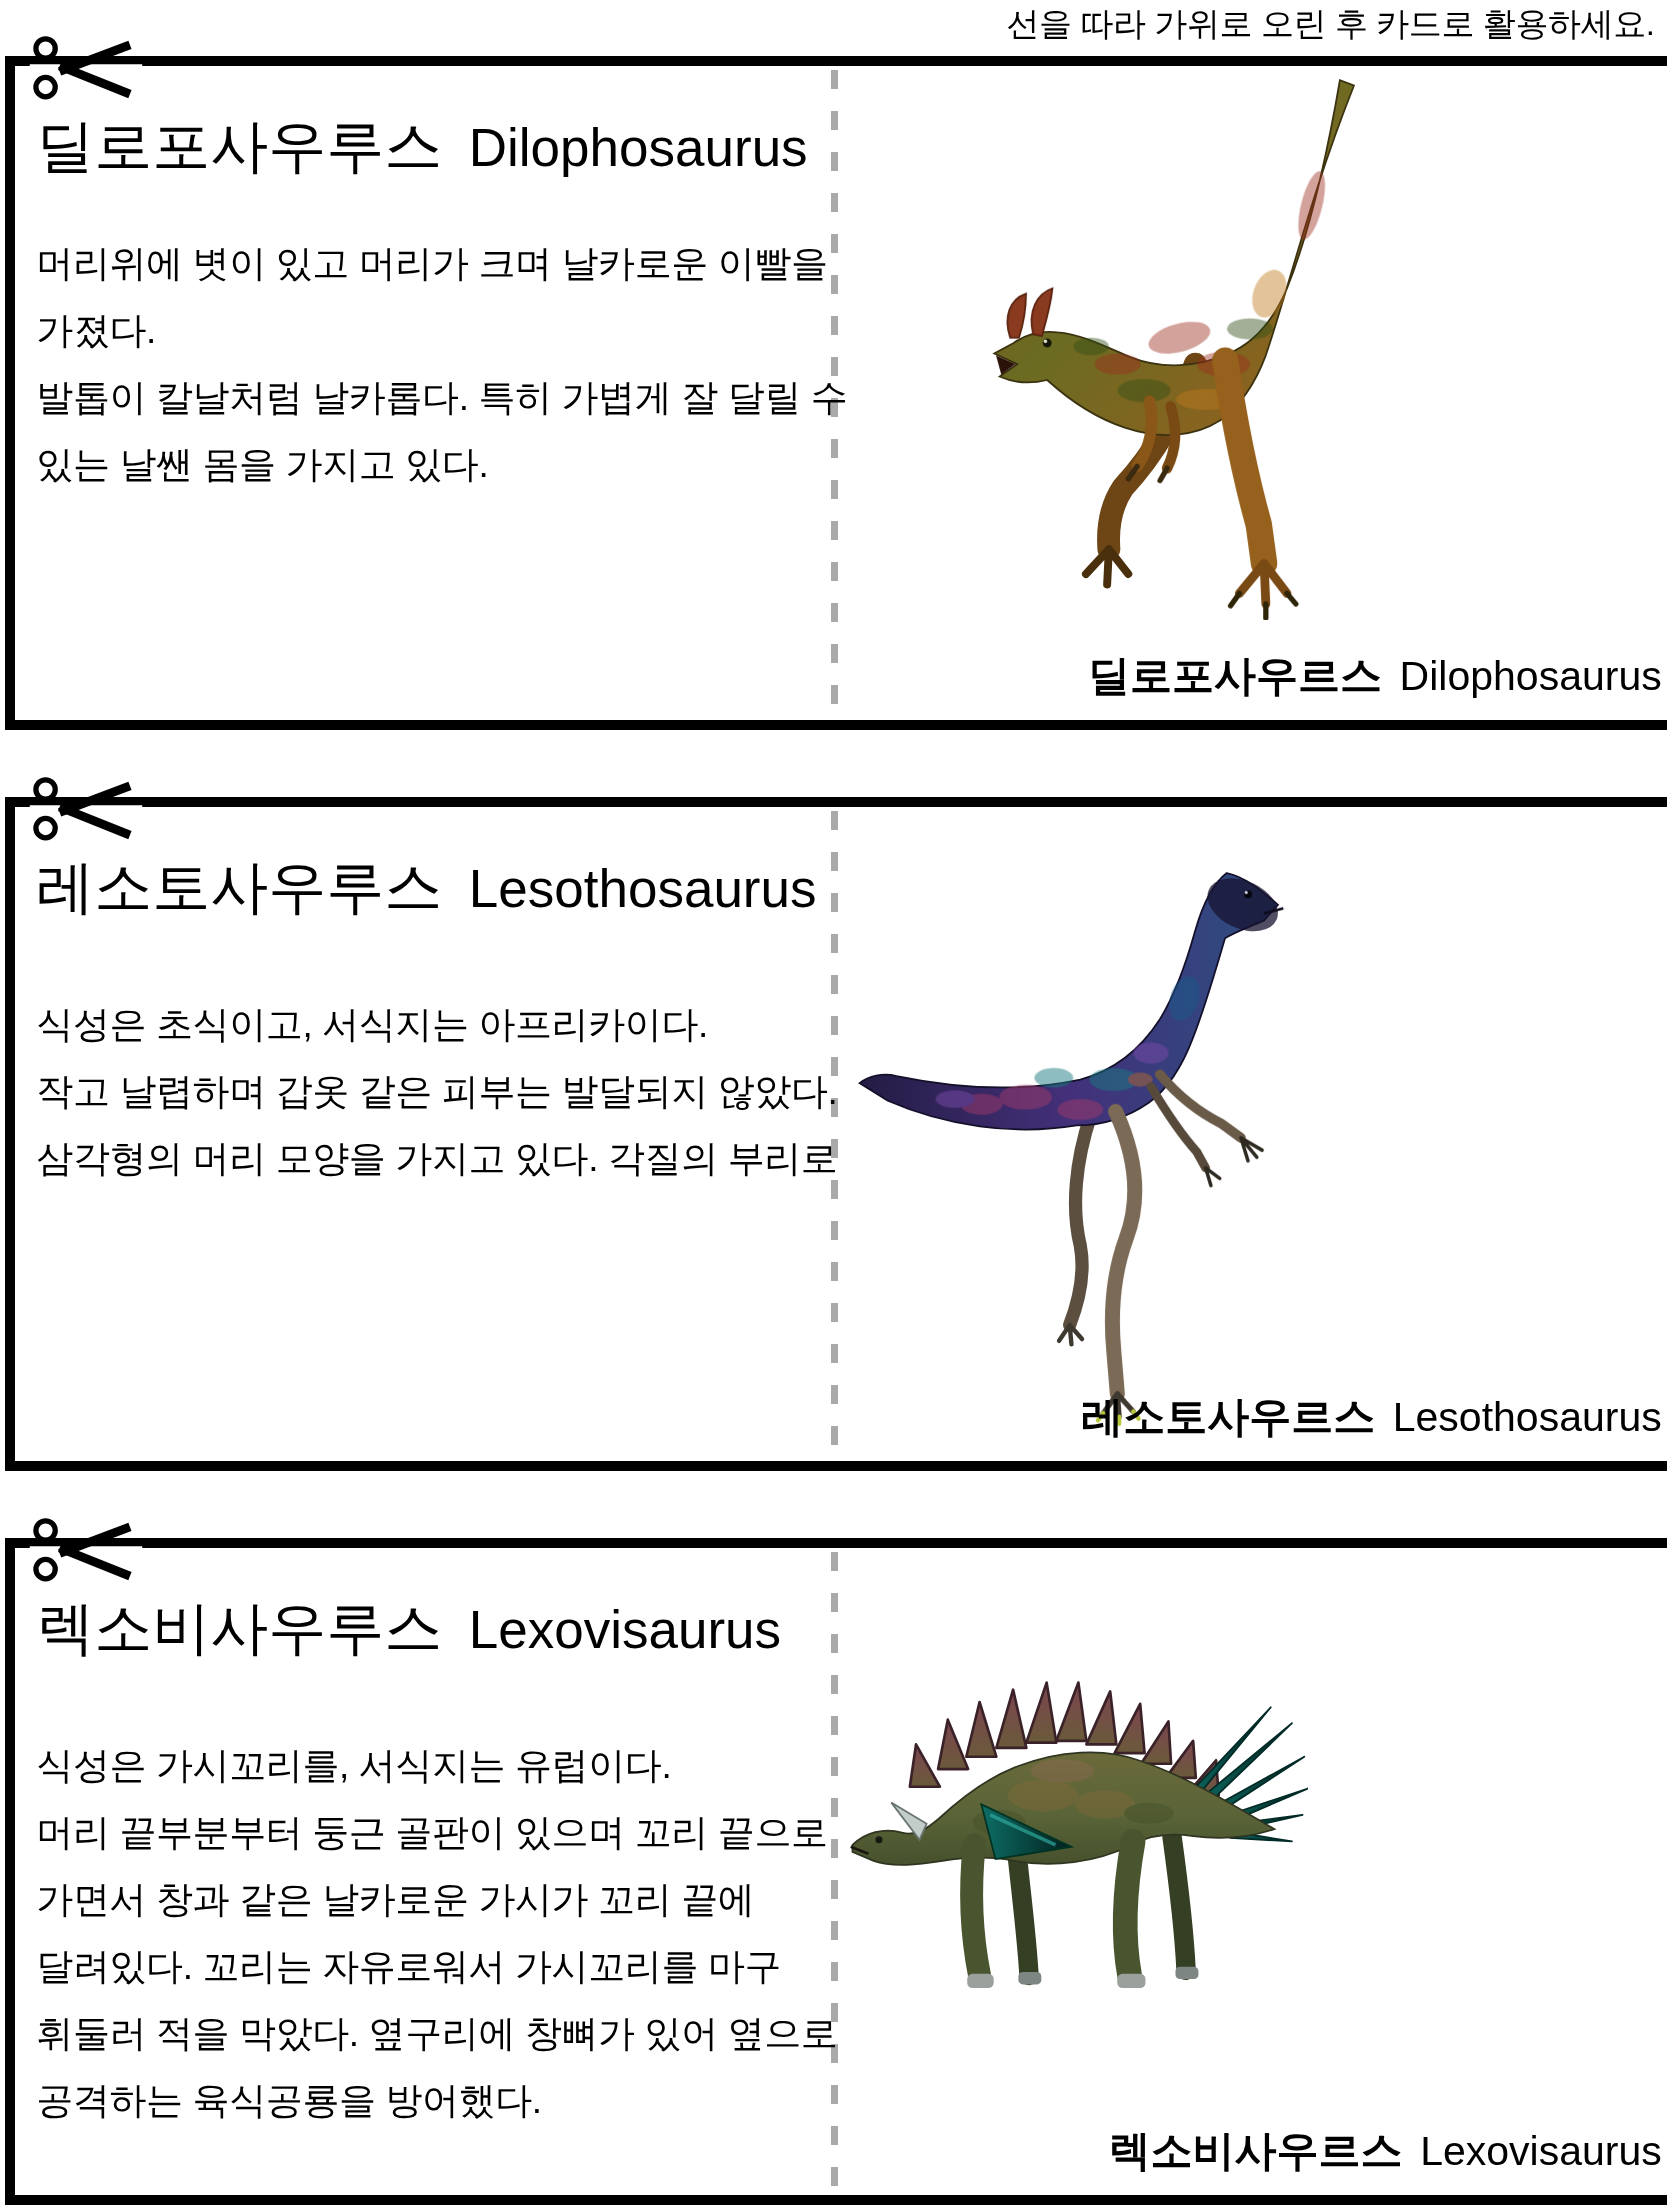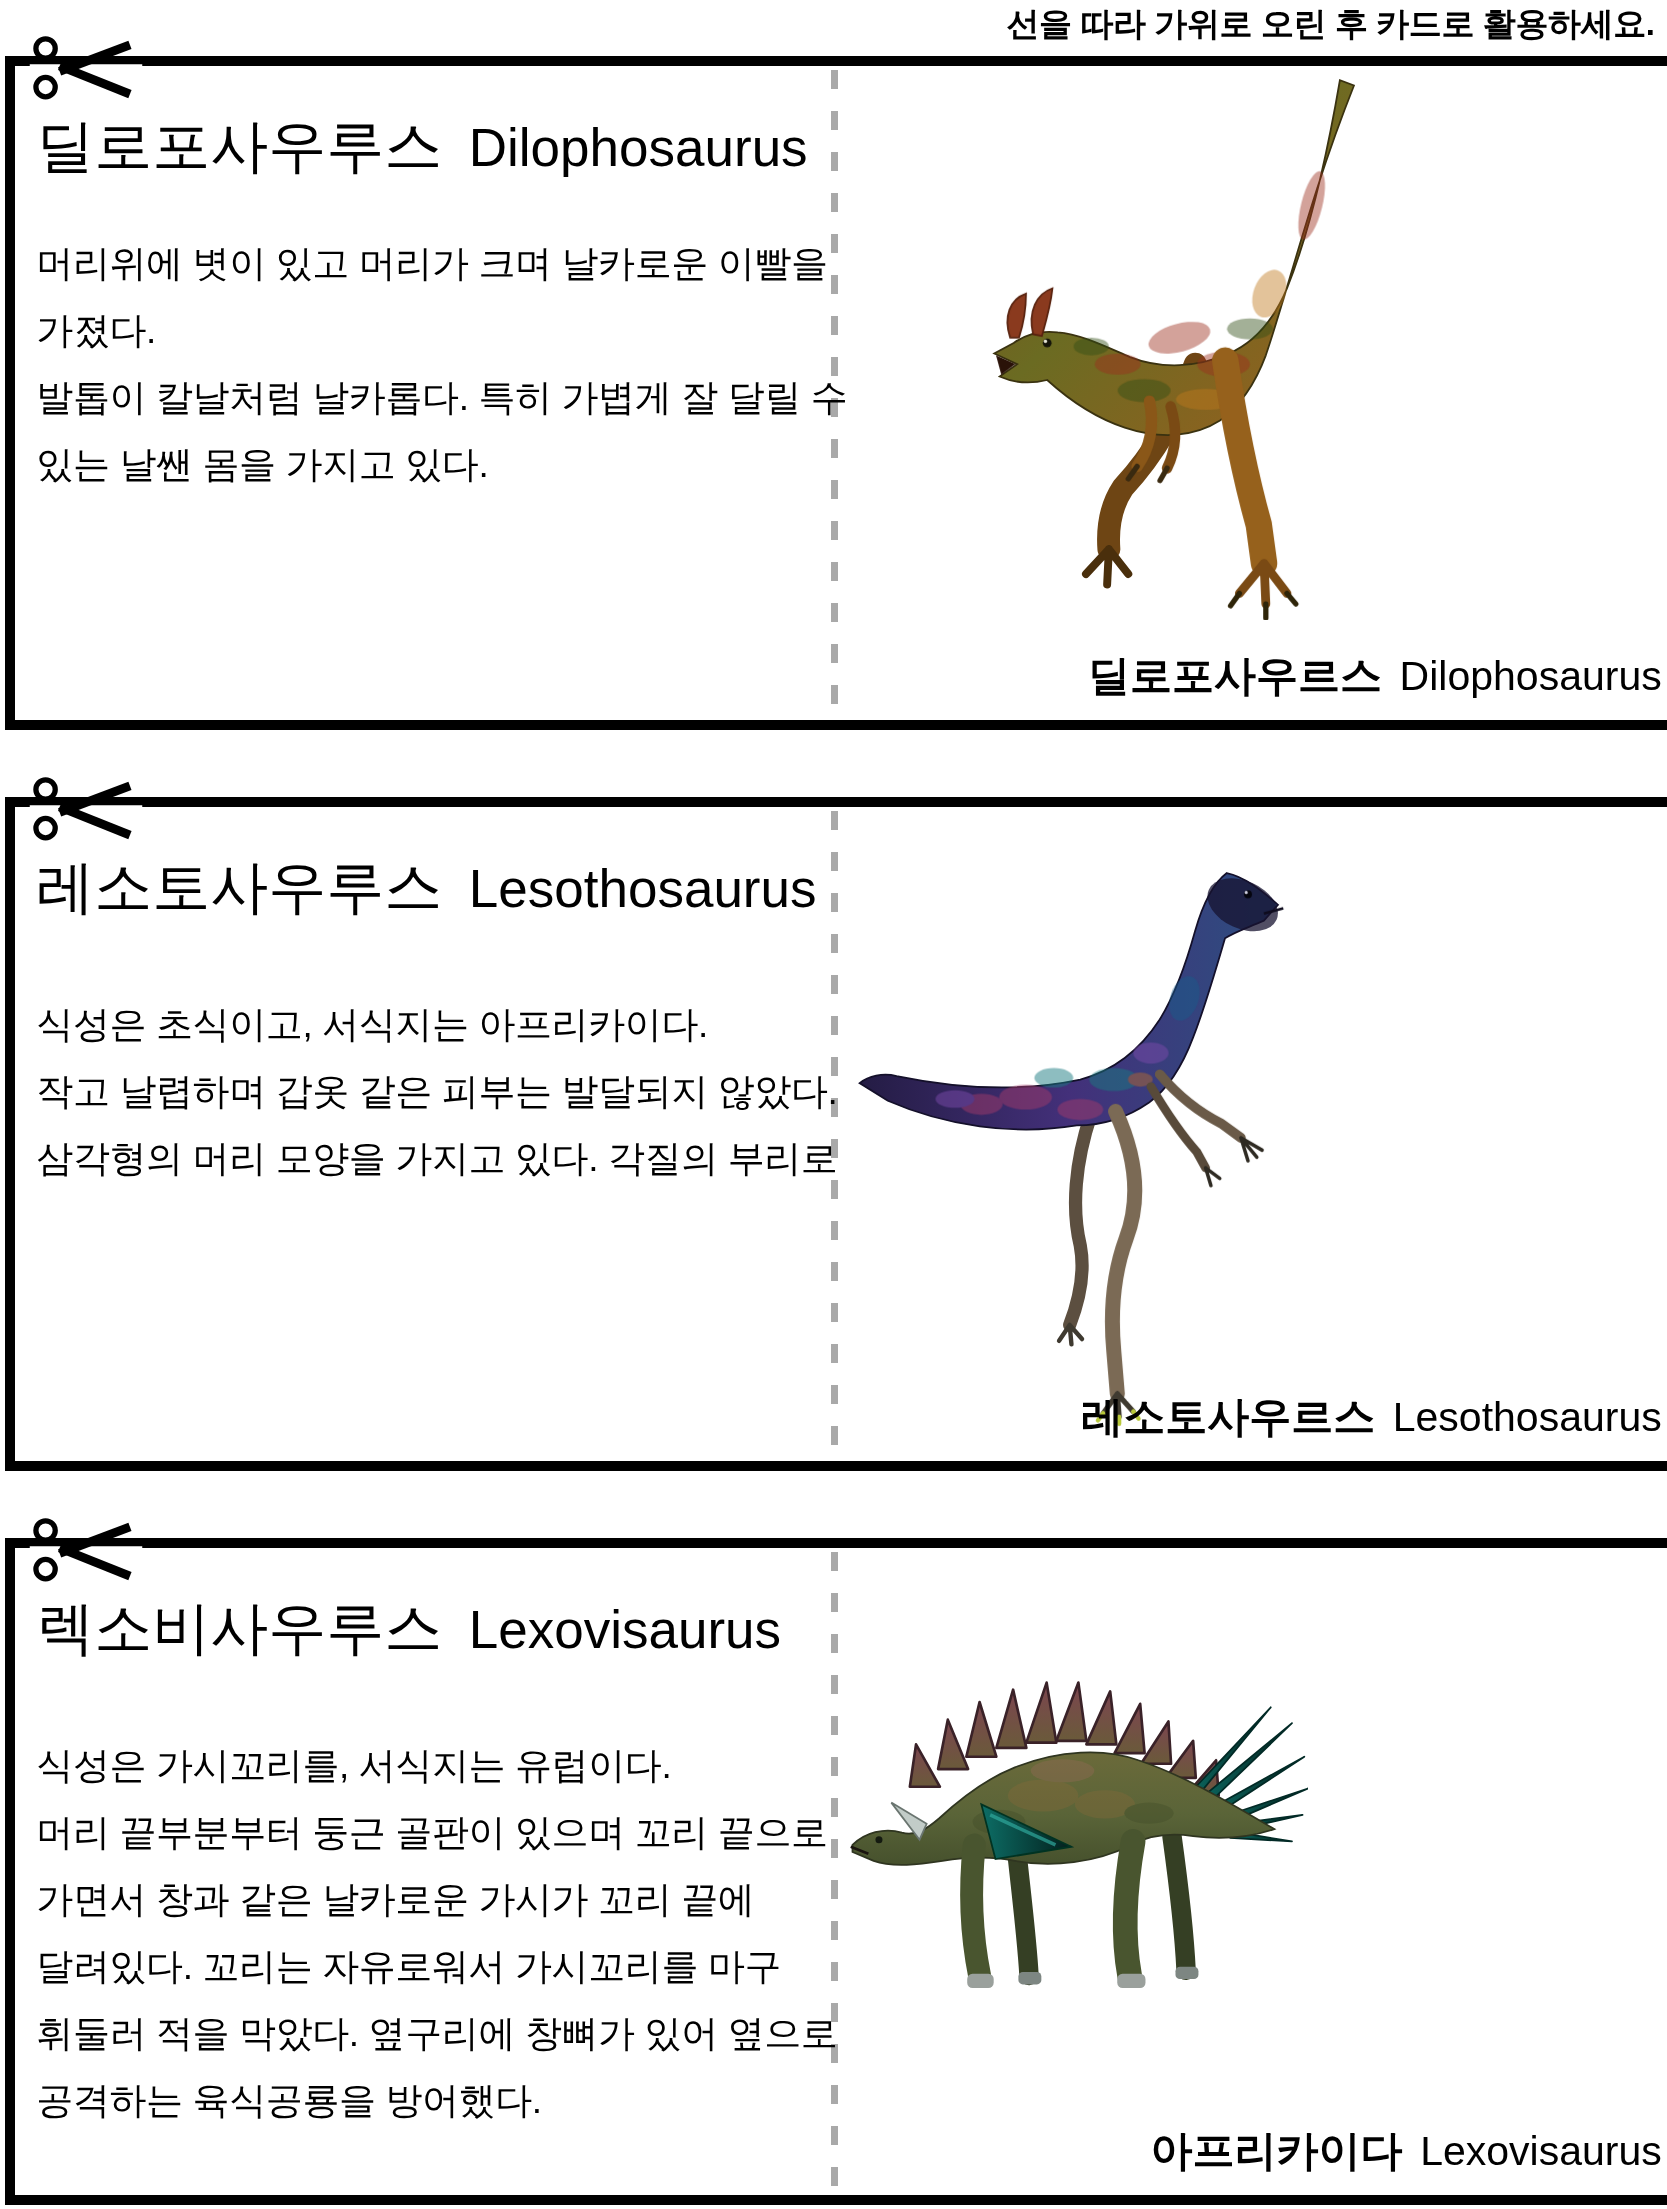--- a/index.html
+++ b/index.html
@@ -1,21 +1,21 @@
 <!DOCTYPE html>
 <html style="font-size:14px"><head>
 <meta charset="utf-8">
 <style>
   html,body{margin:0;padding:0;background:#fff;}
   .page{
     position:relative;width:1667px;height:2209px;background:#fff;overflow:hidden;
     font-family:"Liberation Sans",sans-serif;color:#000;
   }
   .instruction{
-    position:absolute;top:1.8px;right:12.4px;font-size:33px;font-weight:700;
+    position:absolute;top:1.8px;right:12.4px;font-size:33px;font-weight:400;
     letter-spacing:-0.4px;white-space:nowrap;
   }
   .card{position:absolute;left:5.3px;width:1657px;background:#fff;border:10.6px solid #000;box-sizing:content-box;}
   .card-1{top:56px;height:654px;}
   .card-2{top:797px;height:654px;}
   .card-3{top:1538px;height:647px;}
   .scissors{position:absolute;top:-46px;left:12.4px;width:116px;height:85px;}
   .divider{
     position:absolute;left:816px;top:3.5px;height:calc(100% - 7px);width:7px;
     background:repeating-linear-gradient(to bottom,#a9a9a9 0 19.4px,transparent 19.4px 41px);
@@ -295,18 +295,18 @@
       <path d="M 152 196 C 146 252 150 304 158 344" fill="none" stroke="#49552f" stroke-width="26" stroke-linecap="round"></path>
       <path d="M 332 192 C 322 248 320 300 328 344" fill="none" stroke="#49552f" stroke-width="28" stroke-linecap="round"></path>
       <rect x="144" y="342" width="30" height="16" rx="6" fill="#9aa09c"></rect>
       <rect x="314" y="342" width="32" height="16" rx="6" fill="#9aa09c"></rect>
 
       <circle cx="44" cy="190" r="4" fill="#141a10"></circle>
       <path d="M 12 198 L 32 206" stroke="#1a140e" stroke-width="3"></path>
     </svg>
 
     <div class="caption">
-      <span class="kr">아프리카이다</span><span class="en">Lexovisaurus</span>
+      <span class="kr">렉소비사우르스</span><span class="en">Lexovisaurus</span>
     </div>
   </div>
 
 </div>
 
 
 </body></html>

